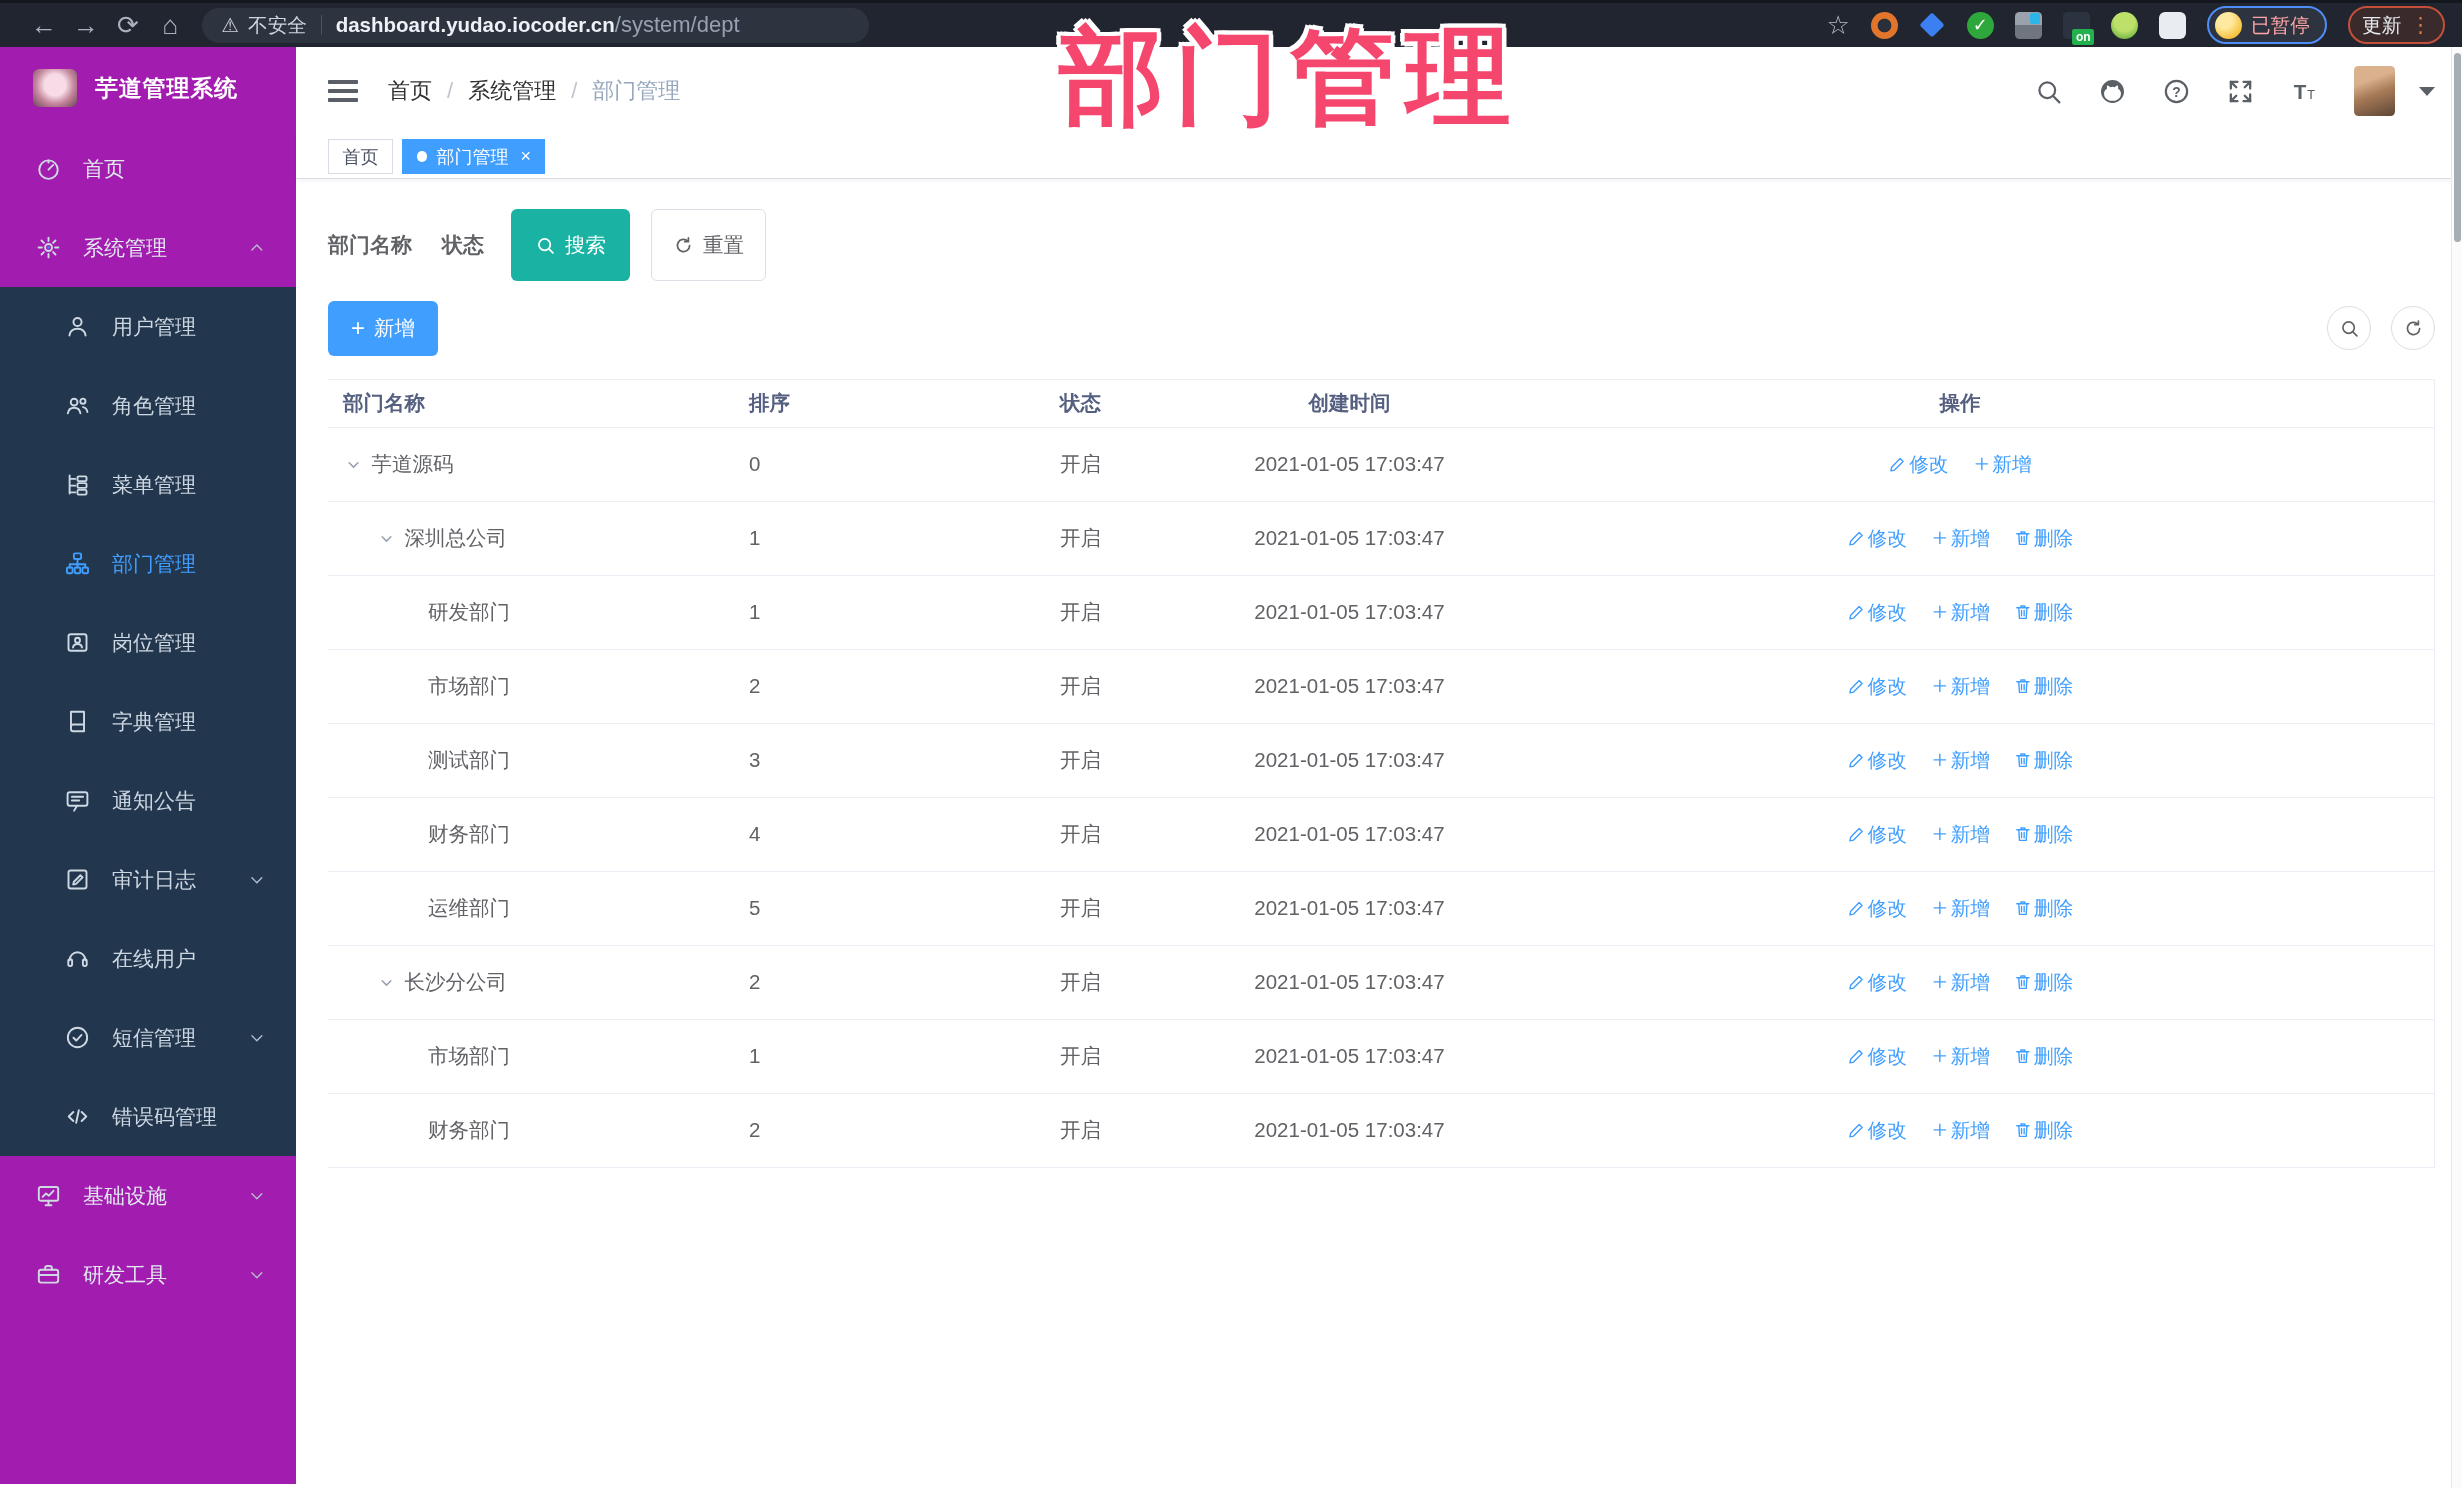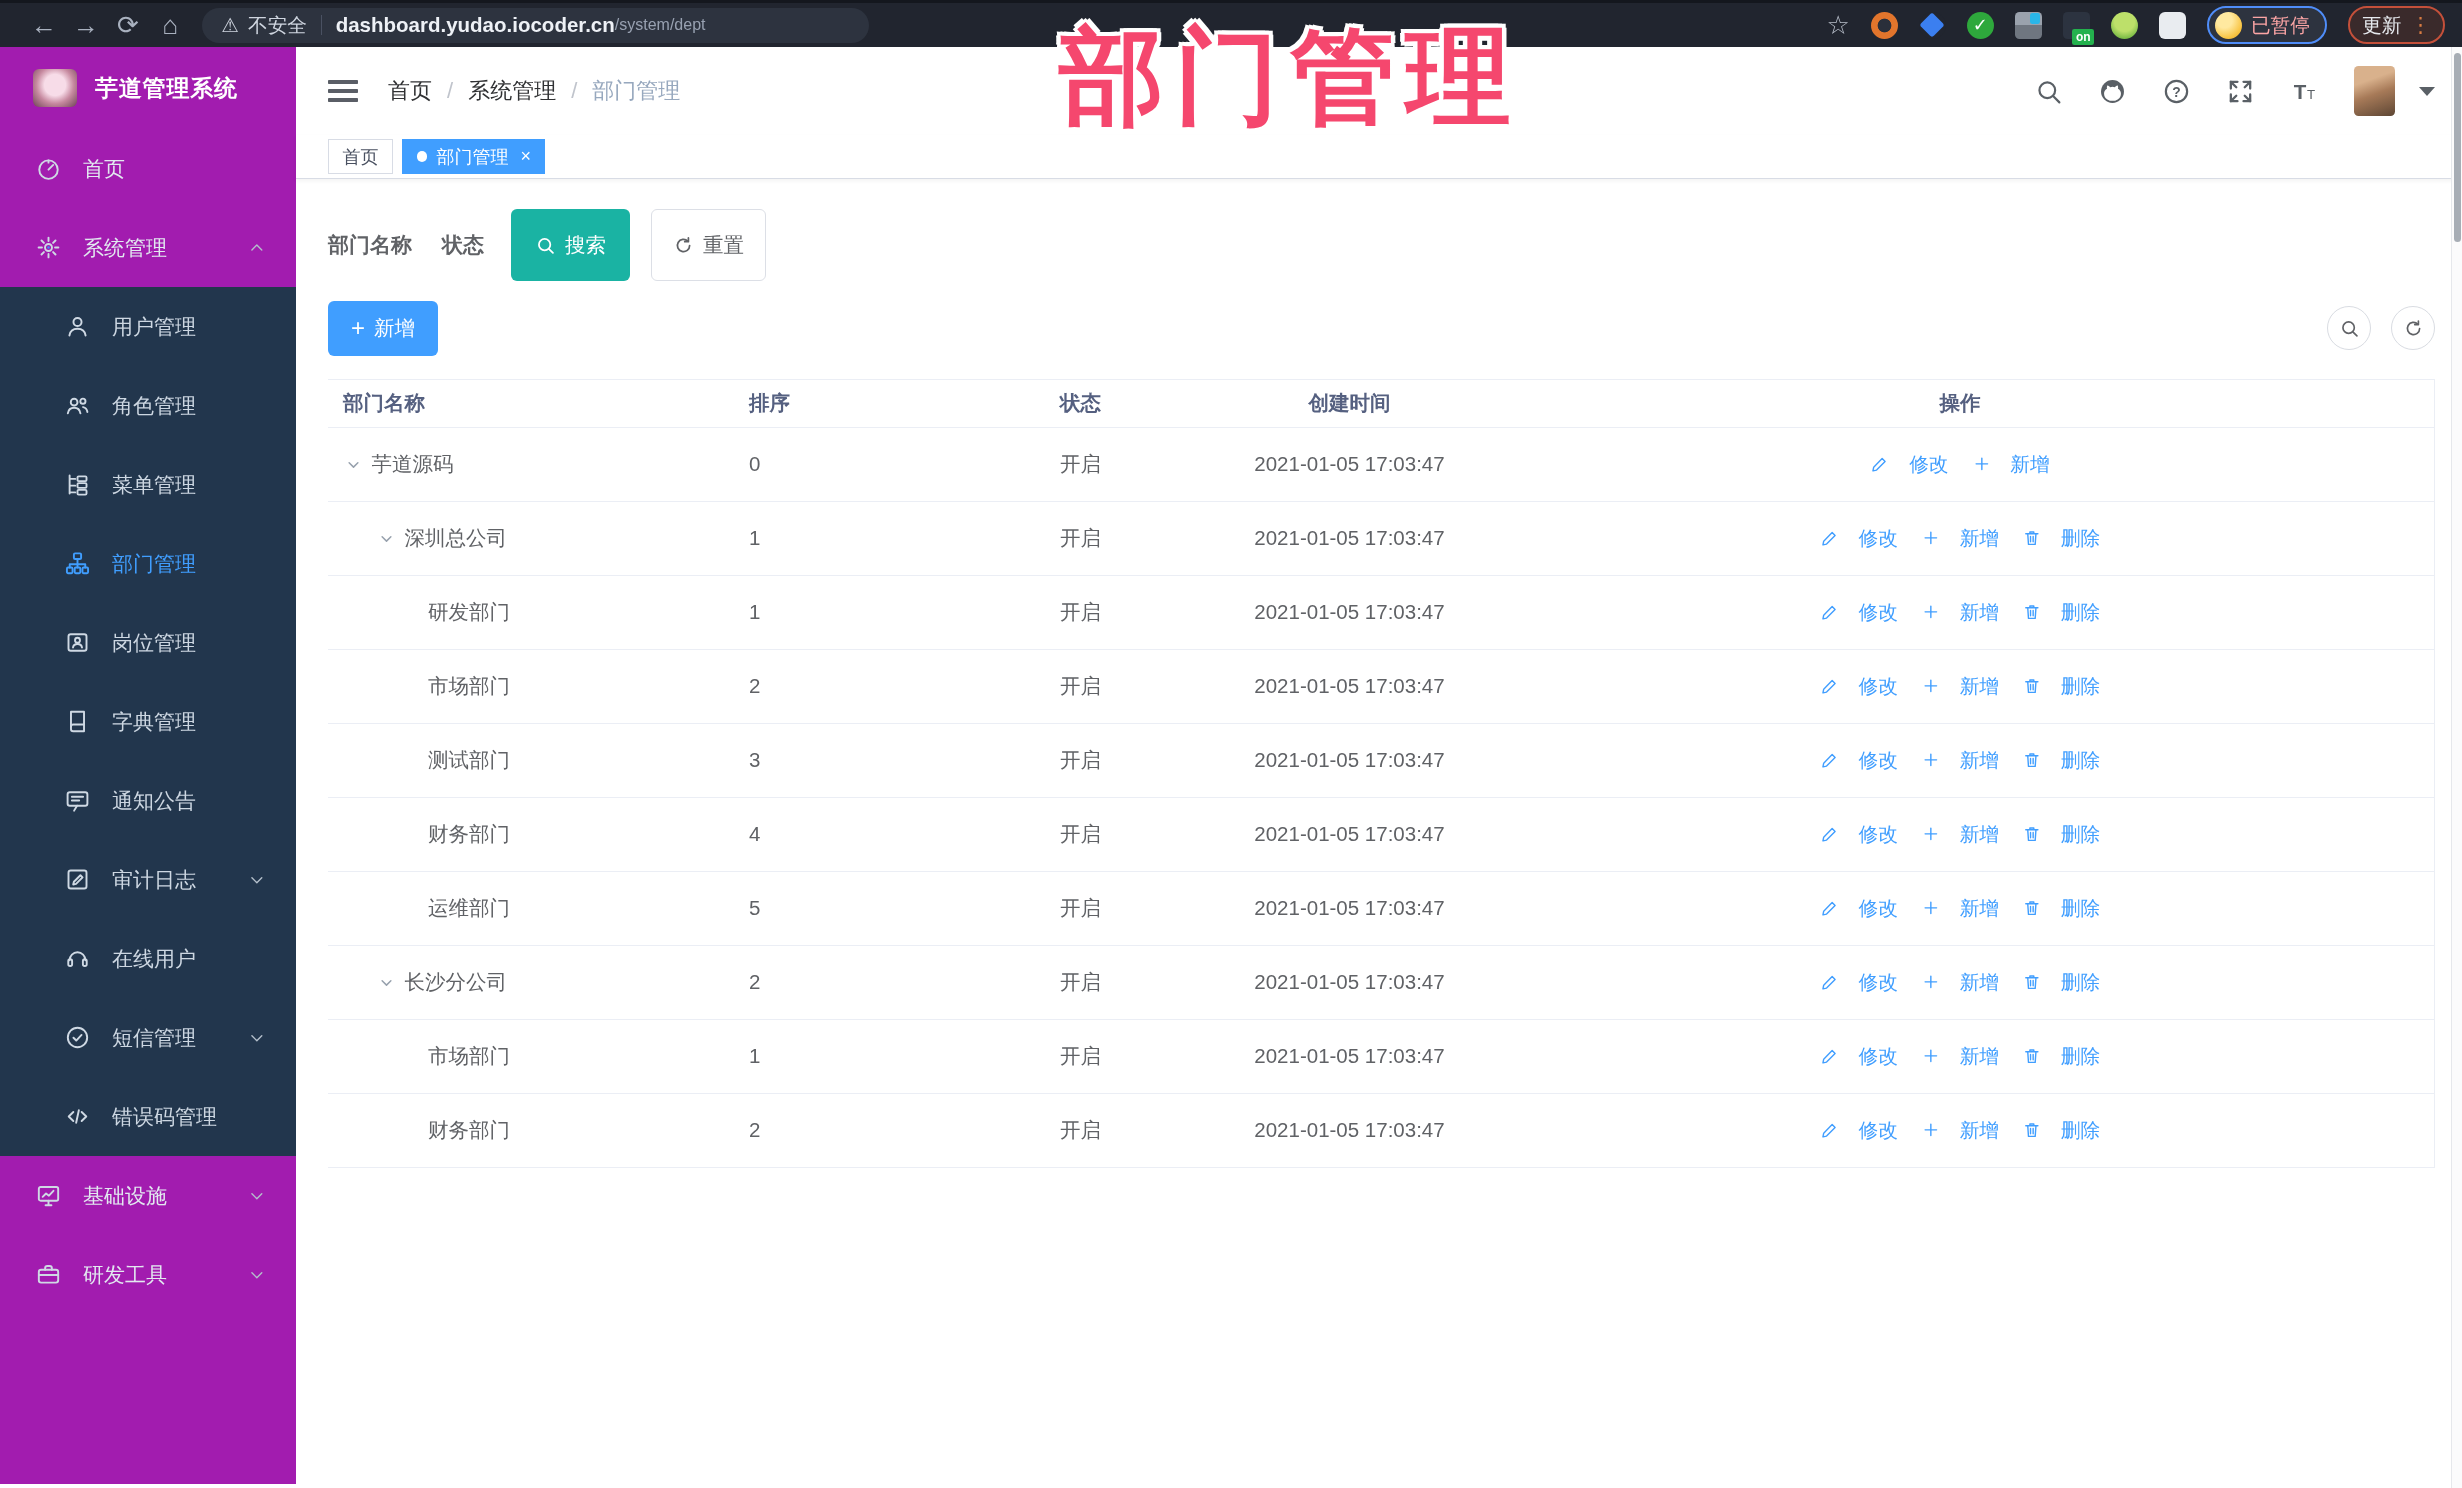--- a/index.html
+++ b/index.html
@@ -11,21 +11,21 @@
   
   .chrome { height:47px; background:#21252f; border-top:3.8px solid #14171e;
             display:flex; align-items:center; padding:0 16.7px 0 23px; position:relative; z-index:5; }
   .nav-glyph { font-size:26px; color:#a9b1bf; width:42px; text-align:center; cursor:default; }
   .addr { height:35px; width:667px; margin-left:10.6px; background:#2d333f; border-radius:17.4px;
           display:flex; align-items:center; padding:0 19.7px; color:#ccd2dc; }
   .addr .warn { font-size:19.7px; margin-right:9px; color:#cfd5df; }
   .addr .sec { font-size:19.7px; color:#cfd5df; }
   .addr .div { width:1.5px; height:19.7px; background:#4a5162; margin:0 13.6px; }
   .addr .host { font-size:20.5px; font-weight:700; color:#eef1f6; }
-  .addr .path { font-size:16px; color:#98a1b1; }
+  .addr .path { font-size:22px; color:#98a1b1; }
   .chrome-right { margin-left:auto; display:flex; align-items:center; gap:21px; }
   .star { font-size:26px; color:#b7bec9; }
   .ext { width:27px; height:27px; border-radius:50%; position:relative; }
   .ext.ring { background:radial-gradient(circle,#2a2f3a 0 34%,#e2752c 38% 100%); }
   .ext.gem { background:#21252f; }
   .ext.gem::after { content:""; position:absolute; inset:4.5px; background:#3b7ff0; transform:rotate(45deg); border-radius:3px; }
   .ext.vgreen { background:#2ea83c; }
   .ext.vgreen::after { content:"✓"; position:absolute; inset:0; color:#fff; font-size:18px; line-height:27px; text-align:center; }
   .ext.grid { border-radius:4.5px; background:linear-gradient(180deg,#9aa2ad 50%,#6f7680 50%); }
   .ext.grid::after { content:""; position:absolute; right:1.5px; top:1.5px; width:10.6px; height:10.6px; background:#2ab6e8; border-radius:2.3px; }
@@ -114,21 +114,21 @@
   .t-row { display:grid; grid-template-columns:415px 311px 159px 273px 1fr; align-items:center;
            border-bottom:1.5px solid #ebeef5; }
   .t-head { height:48px; font-weight:700; color:#556080; font-size:20.5px; }
   .t-body .t-row { height:74px; font-size:20.5px; color:#606266; background:#fff; }
   .c-name { display:flex; align-items:center; }
   .t-caret { width:21px; height:21px; color:#97a1ad; margin-right:7.6px; flex:none; cursor:pointer; }
   .caret-space { width:18px; flex:none; }
   .c-sort, .c-status { padding-left:6px; }
   .c-date, .c-ops { text-align:center; }
   .c-ops { display:flex; align-items:center; justify-content:center; gap:23px; }
-  .op-link { color:#409eff; font-size:19.7px; display:inline-flex; align-items:center; gap:19px; cursor:pointer; }
+  .op-link { color:#409eff; font-size:19.7px; display:inline-flex; align-items:center; gap:1px; cursor:pointer; }
   .op-link .oico { width:19.7px; height:19.7px; }
 
   
   .annotation { position:absolute; left:1059px; top:7.6px; z-index:60; font-size:105px; font-weight:700;
                 color:#f5476e; letter-spacing:10.6px; white-space:nowrap; pointer-events:none;
                 text-shadow:-3.8px -3.8px 0 #fff,3.8px -3.8px 0 #fff,-3.8px 3.8px 0 #fff,3.8px 3.8px 0 #fff,
                             0 -4.5px 0 #fff,0 4.5px 0 #fff,-4.5px 0 0 #fff,4.5px 0 0 #fff; }
   .scrollbar { position:absolute; right:0; top:47px; bottom:0; width:10.6px; background:#fbfbfc;
                border-left:0.8px solid #e6e8ec; z-index:4; }
   .scroll-thumb { position:absolute; left:1.5px; top:6px; width:6.8px; height:189px; border-radius:3.8px; background:#a7adb5; }

